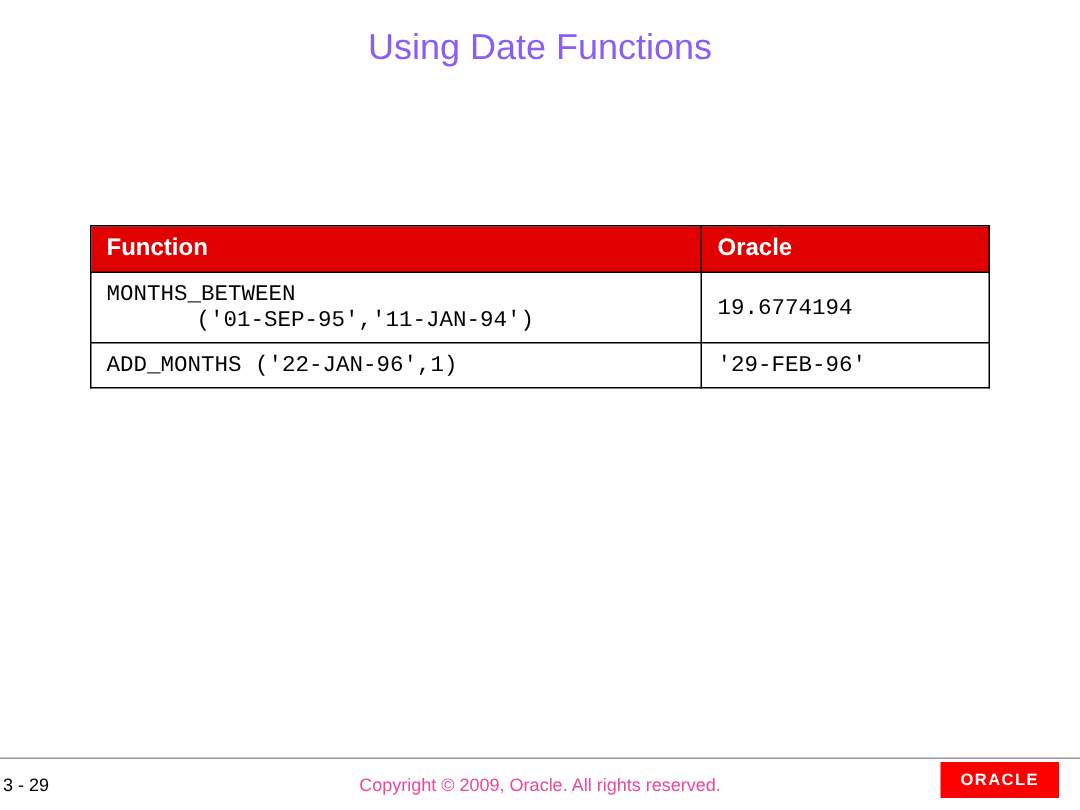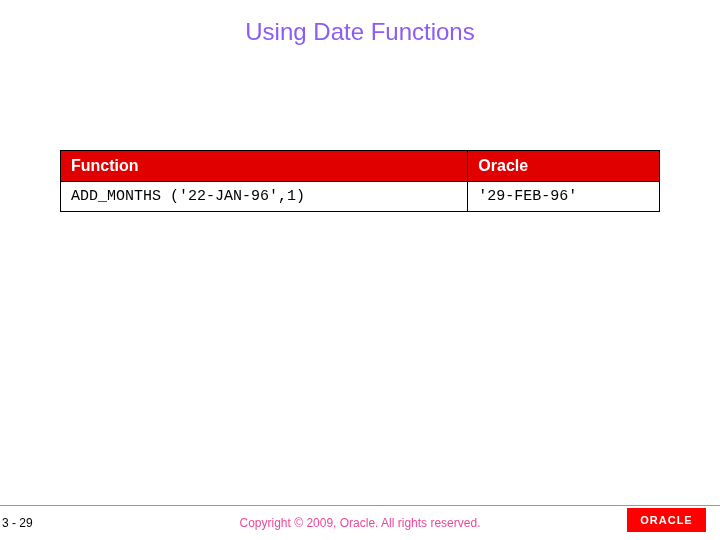--- a/index.html
+++ b/index.html
@@ -31,20 +31,27 @@
 
   <div class="table-wrap">
     <table>
       <thead>
         <tr>
           <th class="fn">Function</th>
           <th class="res">Oracle</th>
         </tr>
       </thead>
       <tbody>
+        <tr class="row1">
+          <td class="fn">
+            <span class="func-name">MONTHS_BETWEEN</span><br>
+            <span class="func-args">('01-SEP-95','11-JAN-94')</span>
+          </td>
+          <td class="res">19.6774194</td>
+        </tr>
         <tr>
           <td class="fn">
             <span class="func-name">ADD_MONTHS</span>
             <span class="func-args">('22-JAN-96',1)</span>
           </td>
           <td class="res">'29-FEB-96'</td>
         </tr>
       </tbody>
     </table>
   </div>

